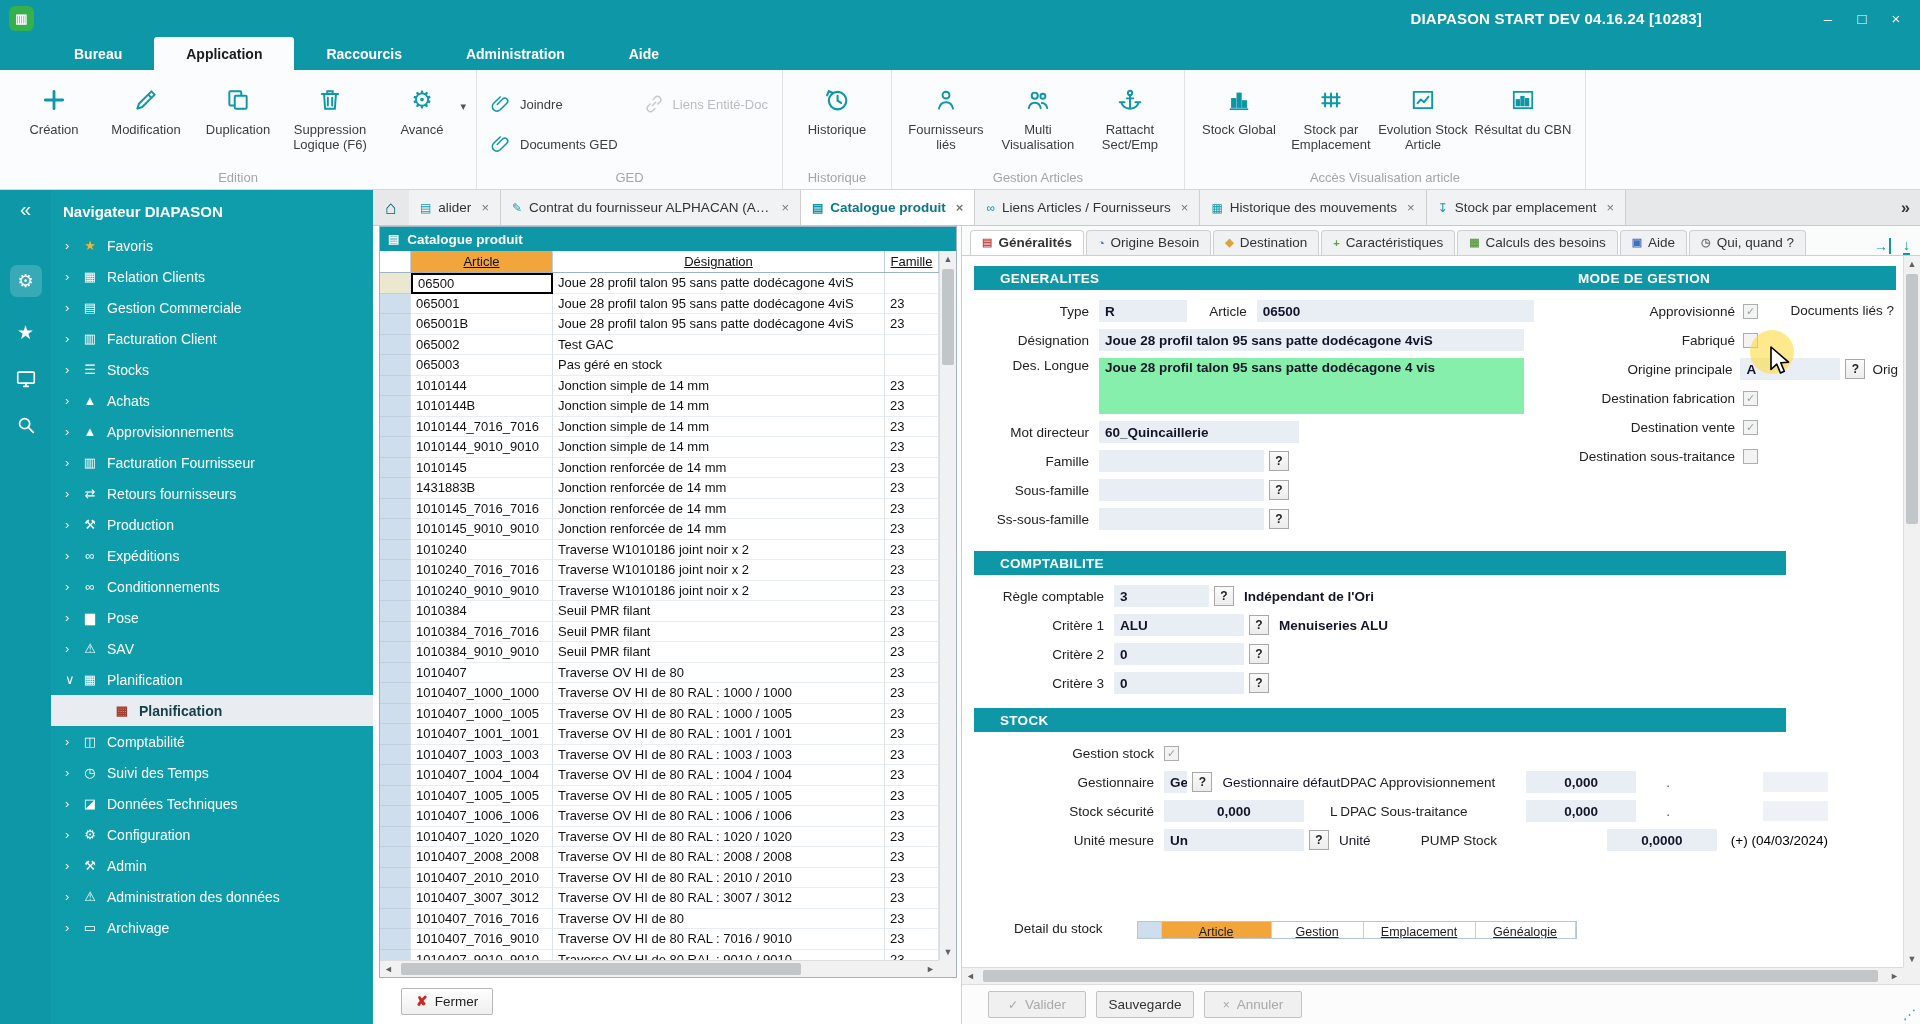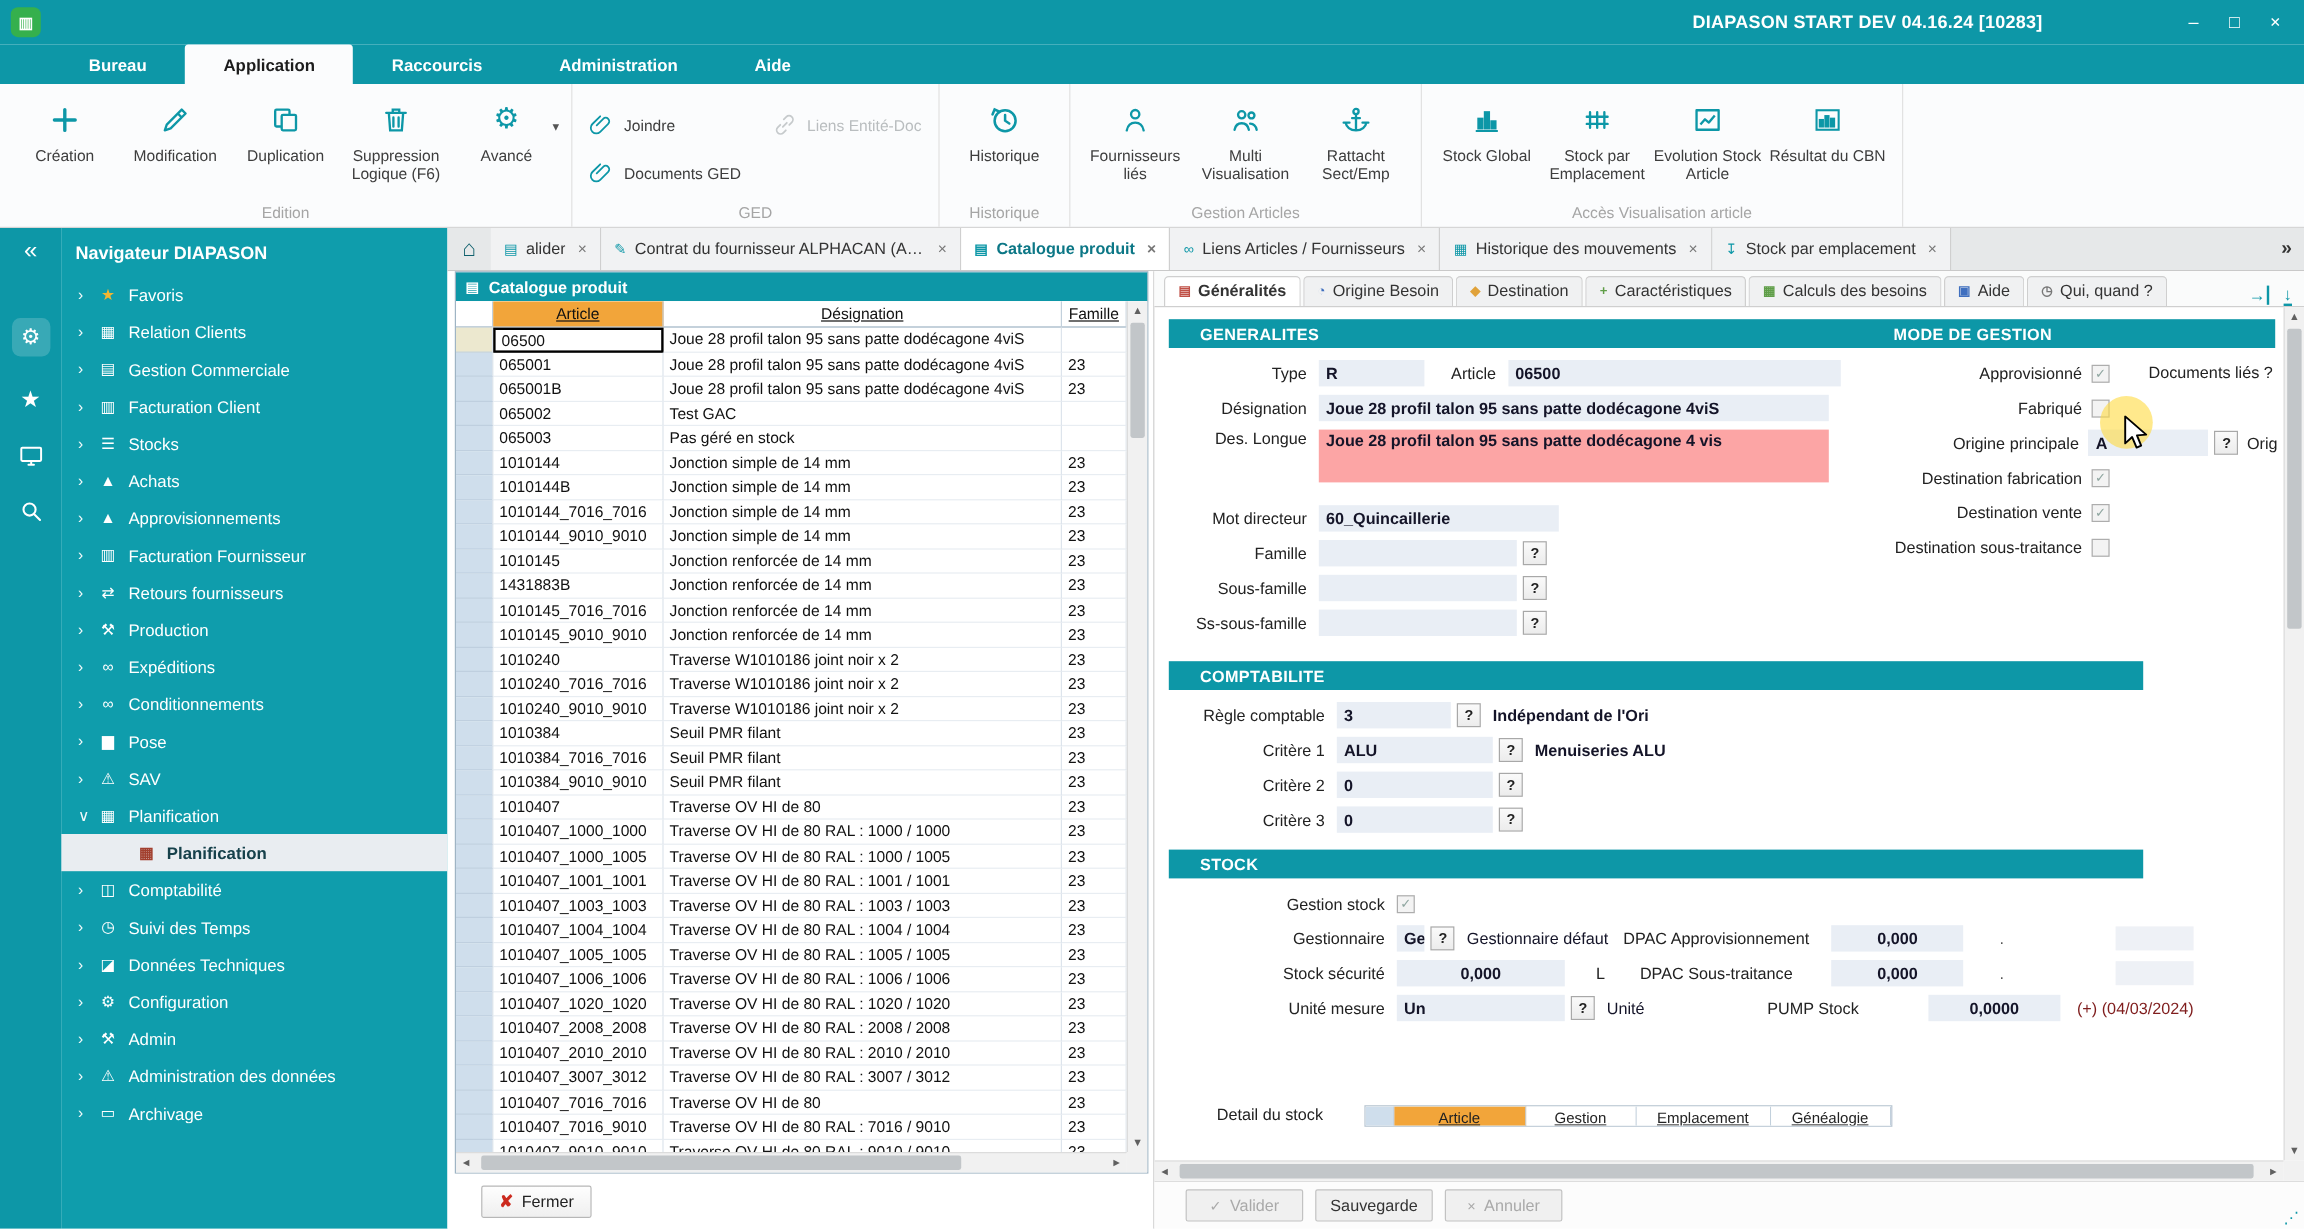--- a/index.html
+++ b/index.html
@@ -106,37 +106,37 @@
 .secbar .s2{position:absolute;left:604px;letter-spacing:.3px}
 .secbar.short{width:812px}
 .gen-wrap{display:flex}
 .gen-left{width:560px;flex-shrink:0}
 .gen-right{flex:1;position:relative;min-width:0}
 .frow{display:flex;align-items:center;margin-bottom:7px;height:22px}
 .frow.tall{height:56px;align-items:flex-start}
 .flabel{width:125px;text-align:right;padding-right:10px;color:#222;flex-shrink:0}
 .flabel.w70{width:70px}
 .finput{background:#e9eef5;height:22px;display:flex;align-items:center;padding:0 6px;font-weight:bold;color:#141428;overflow:hidden;white-space:nowrap}
-.ftext{background:#fca5a5;height:44px;padding:2px 6px;font-weight:bold;color:#141428}
+.ftext{background:#86efac;height:56px;padding:2px 6px;font-weight:bold;color:#141428}
 .w90{width:90px}.w100{width:100px}.w110{width:110px}.w130{width:130px}.w140{width:140px}.w165{width:165px}.w200{width:200px}.w285{width:285px}.w425{width:425px}.w95{width:95px}
 .qbtn{width:20px;height:20px;border:1px solid #a8a8a8;background:linear-gradient(#fafafa,#ececec);display:flex;align-items:center;justify-content:center;font-weight:bold;font-size:12px;margin-left:5px;flex-shrink:0;color:#222}
 .fdesc{margin-left:10px;font-weight:bold;color:#141428;white-space:nowrap}
 .mrow{display:flex;justify-content:flex-end;align-items:center;height:22px;margin-bottom:7px;padding-right:140px;white-space:nowrap}
 .mrow.orig{padding-right:0}
 .mlabel{color:#222;margin-right:8px}
 .checkbox{width:15px;height:15px;background:#f3f3f3;border:1px solid #adadad;font-size:11px;color:#8fa6a0;display:flex;align-items:center;justify-content:center;flex-shrink:0}
 .checkbox.checked::after{content:"✓"}
 .doc-lies{position:absolute;right:4px;top:3px;color:#222}
 .orig-suffix{margin-left:7px;color:#222}
 .section{margin-top:14px}
 .dpac-wrap{margin-left:auto;display:flex;align-items:center;margin-right:70px;white-space:nowrap}
-.dpac-label{width:180px;text-align:center;margin-right:6px;color:#222}
+.dpac-label{width:180px;text-align:left;margin-right:6px;color:#222}
 .dpac-dot{margin-left:30px;color:#555}
 .dpac-box{width:65px;height:20px;background:#eef1f6;margin-left:93px}
-.pump-suffix{margin-left:14px;color:#7f1d1d}
+.pump-suffix{margin-left:14px;color:#000000}
 .unit{margin-left:26px;color:#222}
 .stock-label{width:190px;text-align:right;padding-right:10px;color:#222;flex-shrink:0}
 .mini-row{display:flex;align-items:flex-start;margin-top:70px}
 .mini-label{margin-left:40px;color:#222}
 .mini-tbl{margin-left:34px;height:18px;overflow:hidden;display:flex;border:1px solid #b8c6d2}
 .mini-th{height:20px;display:flex;align-items:center;justify-content:center;border-right:1px solid #c2d0dc;font-size:12.5px;text-decoration:underline;padding:0 6px;background:#fff}
 .mini-th.sel{width:24px;background:#cfdeec;text-decoration:none}
 .mini-th.orange{background:#f2a53a}
 .dfooter{height:40px;border-top:1px solid #ddd;display:flex;align-items:center;gap:10px;padding-left:26px;background:#fcfcfc}
 .fbtn{min-width:98px;height:27px;border:1px solid #c2c2c2;background:#f0f0f0;display:flex;align-items:center;justify-content:center;gap:7px;font-size:13.5px;border-radius:2px;color:#333;cursor:default}

